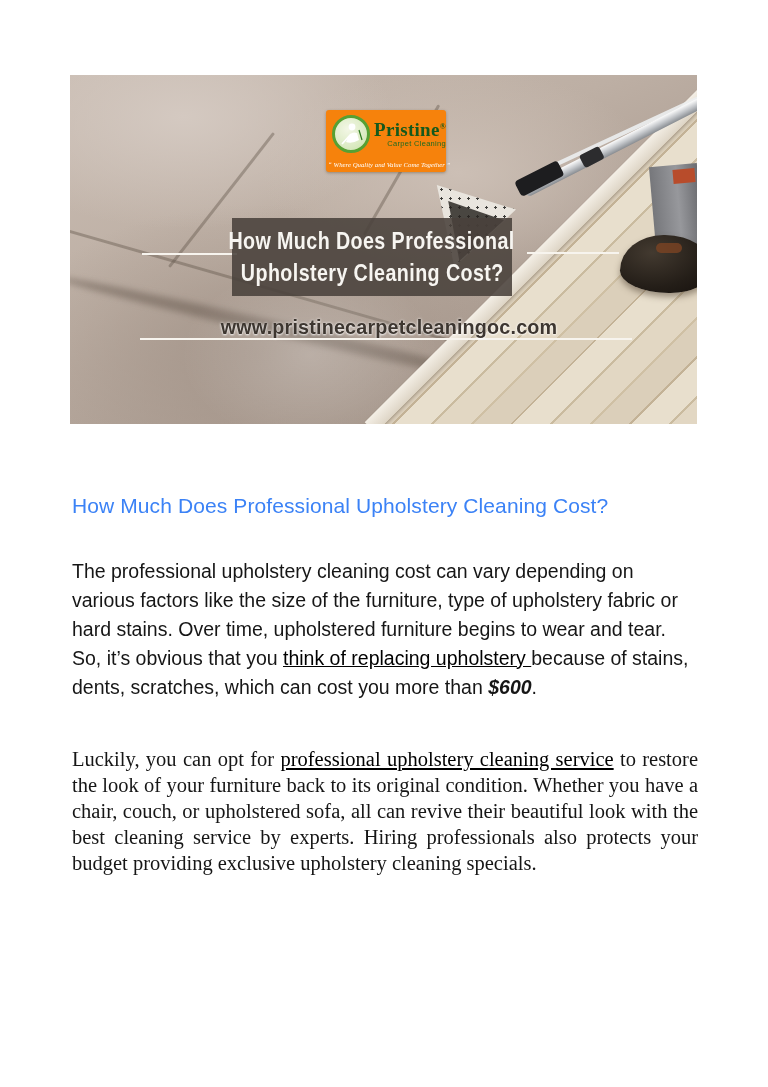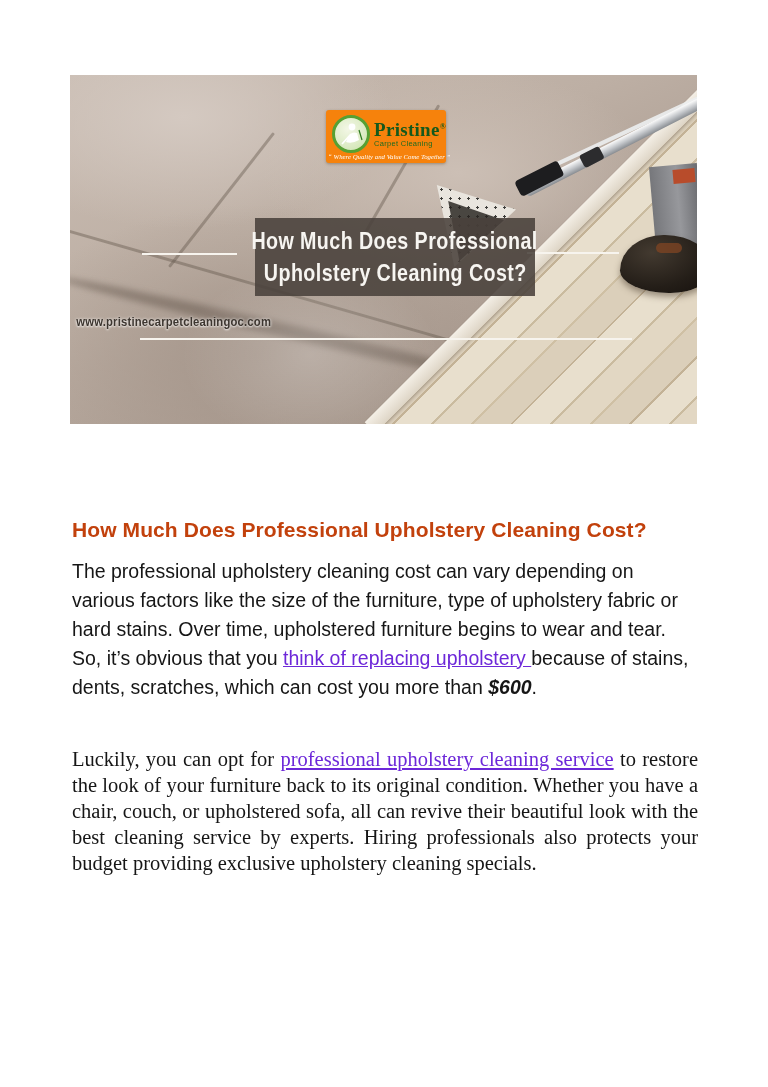--- a/index.html
+++ b/index.html
@@ -79,74 +79,75 @@
     background-image:radial-gradient(#3c3b38 1.3px,rgba(0,0,0,0) 1.4px);
     background-size:9px 9px;
   }
   .head-inner{
     position:absolute;left:372px;top:126px;width:62px;height:60px;
     clip-path:polygon(10% 0,100% 32%,28% 100%);
     background:rgba(38,34,30,.82);
   }
   
   .logo{
-    position:absolute;left:256px;top:35px;width:120px;height:53px;border-radius:3px;
+    position:absolute;left:256px;top:35px;width:120px;height:62px;border-radius:3px;
     display:flex;flex-direction:column;justify-content:space-between;z-index:6;
     box-shadow:0 1px 3px rgba(60,40,10,.35);
   }
   .logo-main{display:flex;align-items:center;gap:4px;padding:5px 6px 0 6px;}
   .emblem{
     width:38px;height:38px;border-radius:50%;flex:0 0 auto;
     background:radial-gradient(circle at 40% 35%,#f3f7e6 0%,#dcebc4 60%,#c8e0a8 100%);
     border:3px solid #57a033;box-sizing:border-box;position:relative;
   }
   .emblem svg{position:absolute;left:2px;top:2px;}
   .brand-col{display:flex;flex-direction:column;line-height:1;}
   .brand{
     font-family:"Liberation Serif",serif;font-weight:bold;font-size:19px;color:#14591c;
     letter-spacing:.3px;white-space:nowrap;
   }
   .brand sup{font-size:8px;}
-  .brand-sub{font-size:7.5px;color:#1d6b22;text-align:left;margin-top:1px;letter-spacing:.3px;}
+  .brand-sub{font-size:7.5px;color:#1d6b22;text-align:right;margin-top:1px;letter-spacing:.3px;}
   .logo-tagline{
     font-family:"Liberation Serif",serif;font-style:italic;font-size:6.8px;color:#ffffff;
     text-align:center;padding:0 2px 4px 2px;white-space:nowrap;
   }
   
   .title-box{
-    position:absolute;left:185px;top:143px;width:280px;height:78px;z-index:5;
+    position:absolute;left:162px;top:143px;width:280px;height:78px;z-index:5;
     background:rgba(73,65,59,.88);
     display:flex;flex-direction:column;align-items:center;justify-content:center;gap:6px;
   }
   .title-line{
     display:inline-block;color:#f7f5f1;font-weight:bold;font-size:24px;line-height:26px;
     white-space:nowrap;transform:scaleX(.82);letter-spacing:.5px;
   }
   .hr-line{position:absolute;height:2px;background:#f7f4ee;z-index:4;}
   .hr-left{left:72px;top:178px;width:95px;}
   .hr-right{left:457px;top:177px;width:92px;}
   .hr-bottom{left:70px;top:263px;width:492px;}
   .site-url{
-    position:absolute;left:0;right:0;top:240px;z-index:5;
-    font-weight:bold;font-size:12px;color:#3d3630;letter-spacing:.2px;
+    position:absolute;left:0;right:0;top:240px;text-align:center;z-index:5;
+    font-weight:bold;font-size:21px;color:#3d3630;letter-spacing:.2px;
     text-shadow:0 0 3px rgba(255,255,255,.85),0 1px 2px rgba(255,255,255,.7);
+    padding-left:12px;
   }
   .site-url span{display:inline-block;transform:scaleX(.94);}
   
   .doc-heading{
-    position:absolute;left:72px;top:505px;width:624px;
-    font-size:21px;line-height:22px;font-weight:bold;color:#c2410c;letter-spacing:.1px;
+    position:absolute;left:72px;top:481px;width:624px;
+    font-size:21px;line-height:22px;font-weight:normal;color:#3b82f6;letter-spacing:.1px;
   }
   .para{position:absolute;left:72px;width:626px;color:#161616;}
   .para1{top:537px;font-size:19.5px;line-height:29px;text-align:left;}
   .para2{
     top:725px;font-family:"Liberation Serif",serif;font-size:20.5px;line-height:26px;
     text-align:justify;
   }
-  .doc-link{color:#6d28d9;text-decoration:underline;cursor:pointer;}
+  .doc-link{color:#000000;text-decoration:underline;cursor:pointer;}
   .bold{font-weight:bold;font-style:italic;}
 </style>
 </head>
 <body>
 
 <div class="hero">
   <div class="couch-base"></div>
   <div class="seam seam1"></div>
   <div class="seam seam2"></div>
   <div class="seam seam3"></div>

